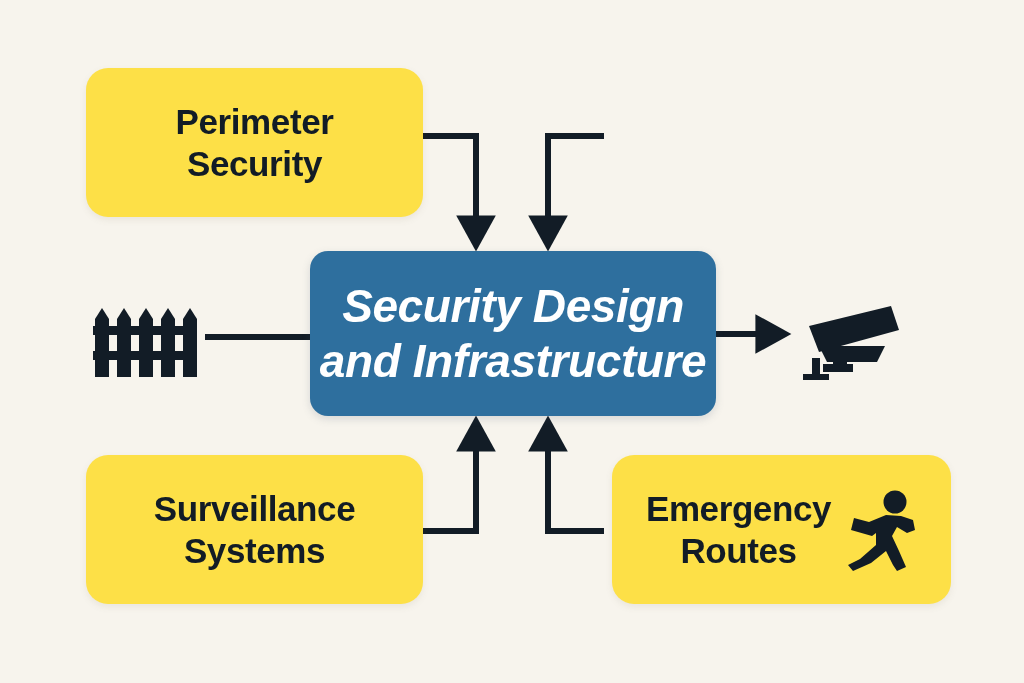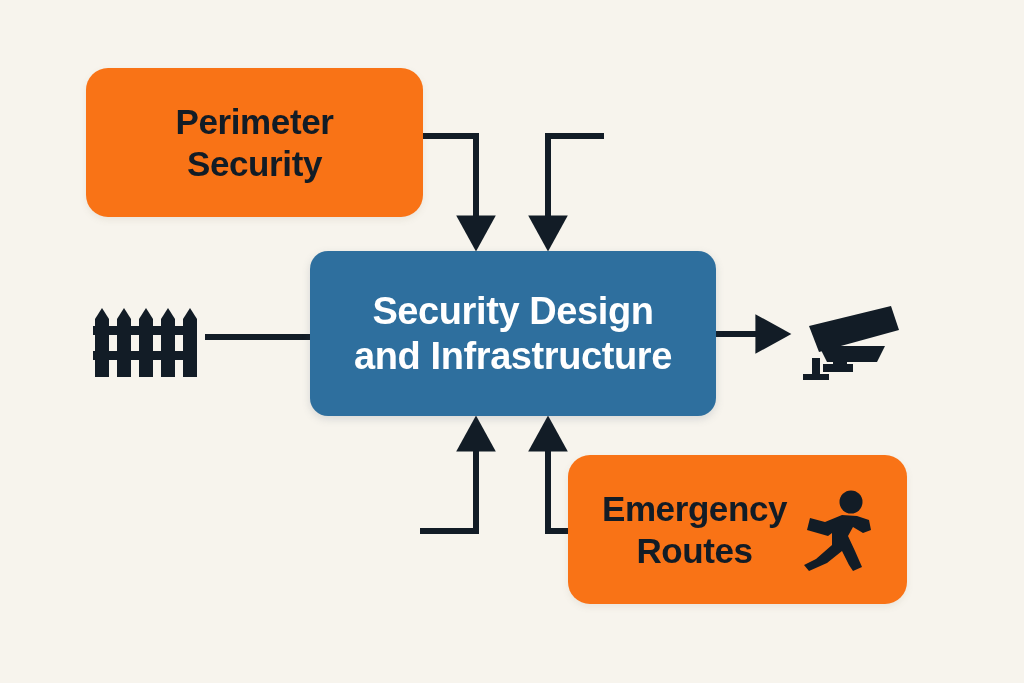--- a/index.html
+++ b/index.html
@@ -26,21 +26,21 @@
     left: 0;
     top: 0;
     width: 1024px;
     height: 683px;
     pointer-events: none;
   }
 
   
   .card {
     position: absolute;
-    background: #f97316;
+    background: #fde047;
     border-radius: 22px;
     box-shadow: 0 3px 7px rgba(120, 105, 80, 0.10);
     display: flex;
     align-items: center;
     justify-content: center;
     box-sizing: border-box;
   }
   .card-inner {
     display: flex;
     align-items: center;
@@ -59,45 +59,46 @@
   }
   .card-icon {
     flex: 0 0 auto;
     display: block;
     color: #121c26;
   }
 
   #card-perimeter  { left: 86px;  top: 68px;  width: 337px; height: 149px; }
   #card-access     { left: 601px; top: 68px;  width: 339px; height: 149px; }
   #card-surveil    { left: 86px;  top: 455px; width: 337px; height: 149px; }
-  #card-emergency  { left: 568px; top: 455px; width: 339px; height: 149px; }
+  #card-emergency  { left: 612px; top: 455px; width: 339px; height: 149px; }
 
   
   #center-node {
     position: absolute;
     left: 310px;
     top: 251px;
     width: 406px;
     height: 165px;
     background: #2e6f9e;
     border-radius: 18px;
     display: flex;
     align-items: center;
     justify-content: center;
     box-shadow: 0 3px 8px rgba(70, 90, 110, 0.18);
     box-sizing: border-box;
   }
   #center-node .center-label {
-    font-size: 38px;
+    font-size: 46px;
     font-weight: bold;
     line-height: 1.18;
     color: #ffffff;
     text-align: center;
     letter-spacing: -0.4px;
     white-space: pre-line;
+    font-style: italic;
   }
 
   
   .side-icon {
     position: absolute;
     color: #121c26;
   }
   #icon-fence  { left: 93px;  top: 301px; }
   #icon-camera { left: 797px; top: 304px; }
 </style>
@@ -127,20 +128,26 @@
   </svg>
 
   <div class="card" id="card-perimeter">
     <div class="card-inner">
       <div class="card-label">Perimeter
 Security</div>
     </div>
   </div>
 
 
+  <div class="card" id="card-surveil">
+    <div class="card-inner">
+      <div class="card-label">Surveillance
+Systems</div>
+    </div>
+  </div>
 
   <div class="card" id="card-emergency">
     <div class="card-inner">
       <div class="card-label">Emergency
 Routes</div>
       <svg class="card-icon" width="72" height="82" viewBox="0 0 72 82" xmlns="http://www.w3.org/2000/svg">
         <circle cx="50" cy="13" r="11.5" fill="#121c26"></circle>
         <path d="M41,26 L24,33 L9,29 L6,41 L27,47 L31,44 L31,56 L15,70 L3,76 L8,82 L26,74 L41,62 L48,76 L52,82 L61,78 L54,62 L47,47 L52,38 L62,44 L70,41 L68,31 L56,27 Z" fill="#121c26"></path>
       </svg>
     </div>

